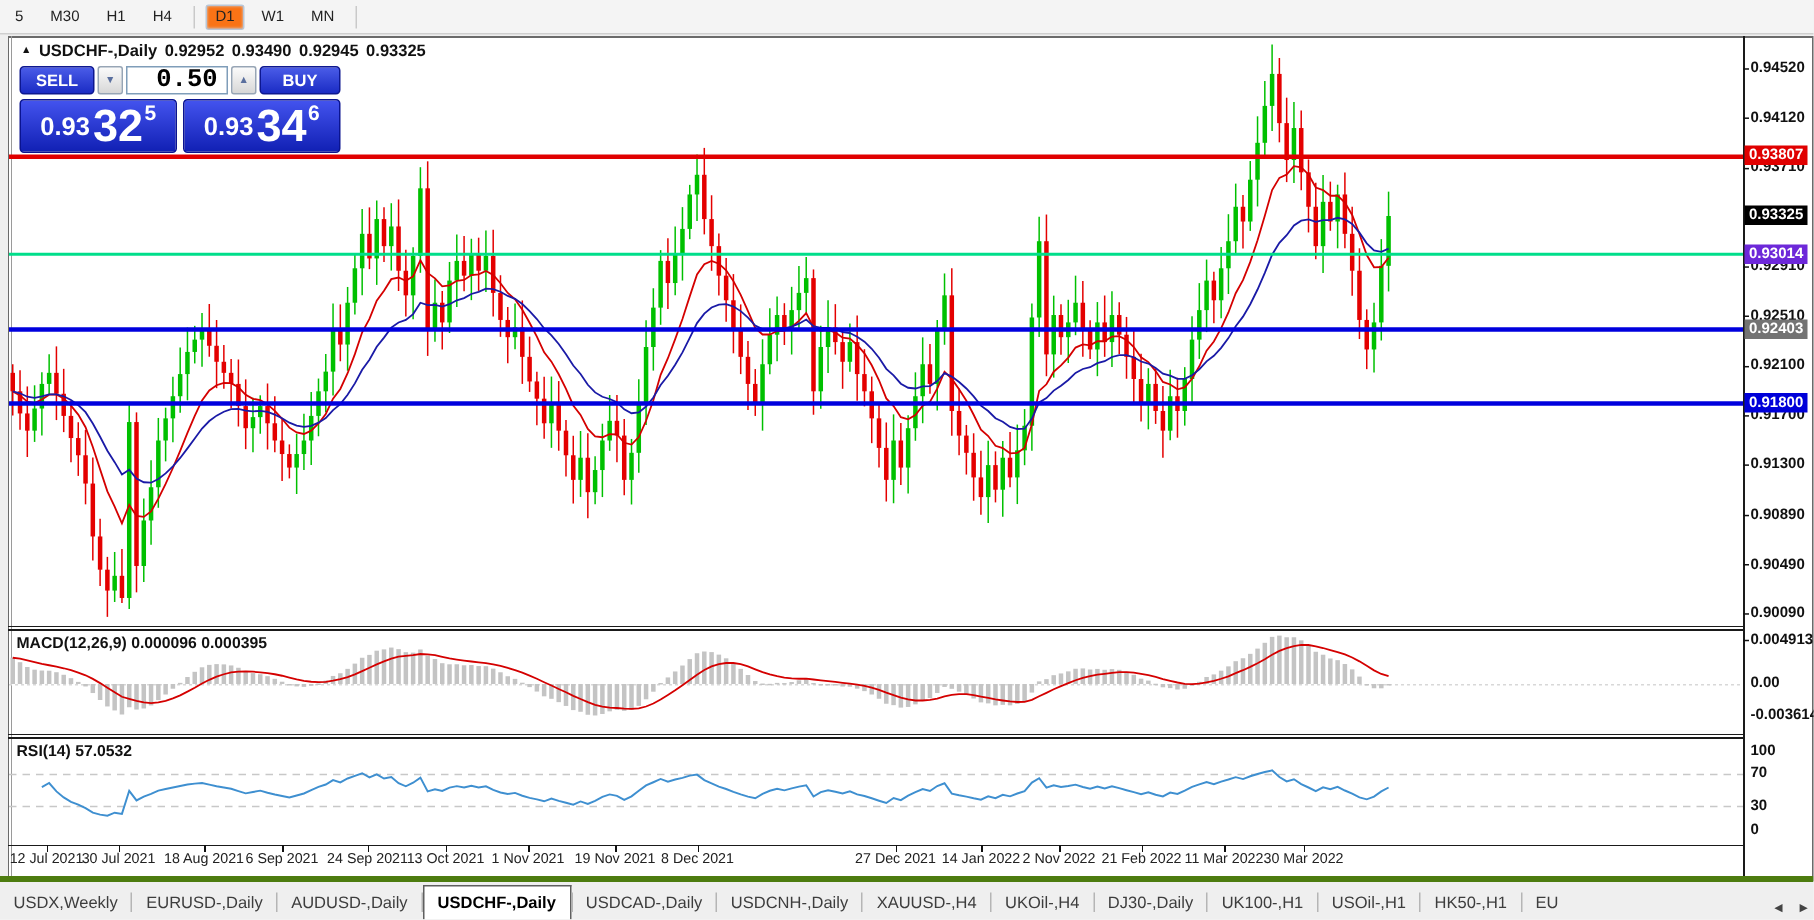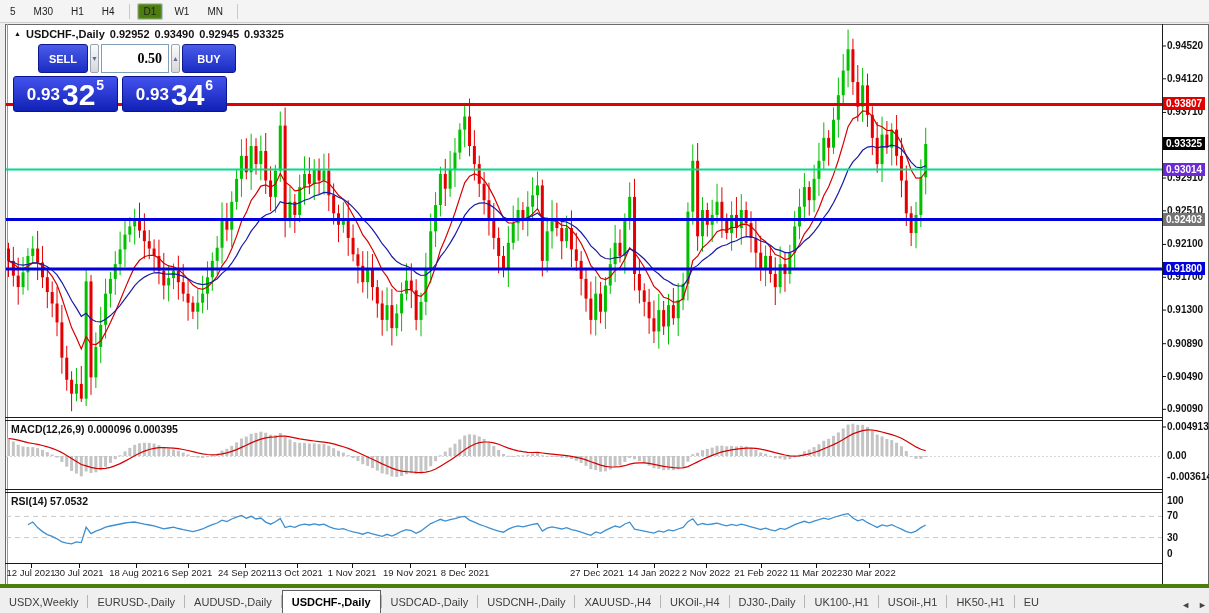--- a/index.html
+++ b/index.html
@@ -5,46 +5,46 @@
   html,body{margin:0;padding:0;width:1209px;height:613px;overflow:hidden;
     background:#efefef;font-family:"Liberation Sans",sans-serif;
     -webkit-font-smoothing:none;}
   #stage{position:relative;width:1209px;height:613px;}
 
   
   #toolbar{position:absolute;left:0;top:0;width:1209px;height:22px;background:#f4f4f4;
     border-bottom:1px solid #cfcfcf;display:flex;align-items:center;padding-left:1px;
     font-size:10px;color:#222;z-index:5;}
   .tf-btn{padding:2px 6px;margin:0 2px;border:1px solid transparent;border-radius:2px;cursor:default;}
-  .tf-btn.active{background:#4d7c0f;border-color:#b9c6d6;box-shadow:0 0 2px #cdd8e4 inset;}
+  .tf-btn.active{background:#f97316;border-color:#b9c6d6;box-shadow:0 0 2px #cdd8e4 inset;}
   .tf-sep{width:1px;height:15px;background:#c9c9c9;margin:0 5px;}
 
   
   #overlay{position:absolute;inset:0;z-index:4;pointer-events:none;}
   #chart-title{position:absolute;left:14px;top:28px;font-size:11px;font-weight:bold;color:#111;
     display:flex;gap:5px;align-items:center;}
   #chart-title .arr{font-size:7px;position:relative;top:-1px;}
   .ind-label{position:absolute;left:11px;font-size:10.5px;font-weight:bold;color:#111;}
   .ax{position:absolute;left:1167px;font-size:10px;font-weight:bold;color:#111;white-space:nowrap;}
   .badge{position:absolute;left:1163px;font-size:10px;font-weight:bold;color:#fff;
     padding:0 3px;line-height:13px;white-space:nowrap;}
   .dt{position:absolute;top:567px;transform:translateX(-50%);font-size:9.5px;color:#222;white-space:nowrap;}
 
   
   #trade-panel{position:absolute;left:13px;top:44px;width:214px;z-index:6;}
-  #tp-row1{display:flex;gap:2px;height:29px;margin-left:25px;}
+  #tp-row1{display:flex;gap:2px;height:19px;}
   .tp-btn{flex:none;display:flex;align-items:center;justify-content:center;color:#fff;
     font-size:11px;font-weight:bold;background:linear-gradient(#4a5ce8,#1b2cc4);
     border:1px solid #0d1790;border-radius:3px;cursor:pointer;}
   #sell-btn{width:48px;} #buy-btn{width:52px;}
   .spin{width:20px;display:flex;align-items:center;justify-content:center;
     background:linear-gradient(#fbfbfb,#d7d7d7);border:1px solid #97a5b5;border-radius:2px;
     color:#5a6f9e;font-size:7px;cursor:pointer;}
-  #vol-input{width:60px;border:1px solid #7f9db9;font-size:14px;font-weight:bold;
-    text-align:right;padding:0 6px 0 0;font-family:Liberation Serif, serif;}
+  #vol-input{width:60px;border:1px solid #7f9db9;font-size:17px;font-weight:bold;
+    text-align:right;padding:0 6px 0 0;font-family:Liberation Mono, monospace;}
   #tp-row2{display:flex;gap:4px;margin-top:3px;height:36px;}
   .tp-big{flex:1;display:flex;align-items:flex-end;justify-content:center;color:#fff;
     background:linear-gradient(#4353ee,#1120b4);border:1px solid #0a1390;border-radius:3px;
     padding-bottom:2px;cursor:pointer;}
   .tp-big .pp{font-size:17px;font-weight:bold;margin:0 2px 4px 0;}
   .tp-big .pm{font-size:30px;font-weight:bold;line-height:0.92;}
   .tp-big .ps{font-size:14px;font-weight:bold;margin:0 0 16px 1px;}
 
   
   #tabbar{position:absolute;left:0;bottom:0;width:1209px;height:25px;background:#efefef;

